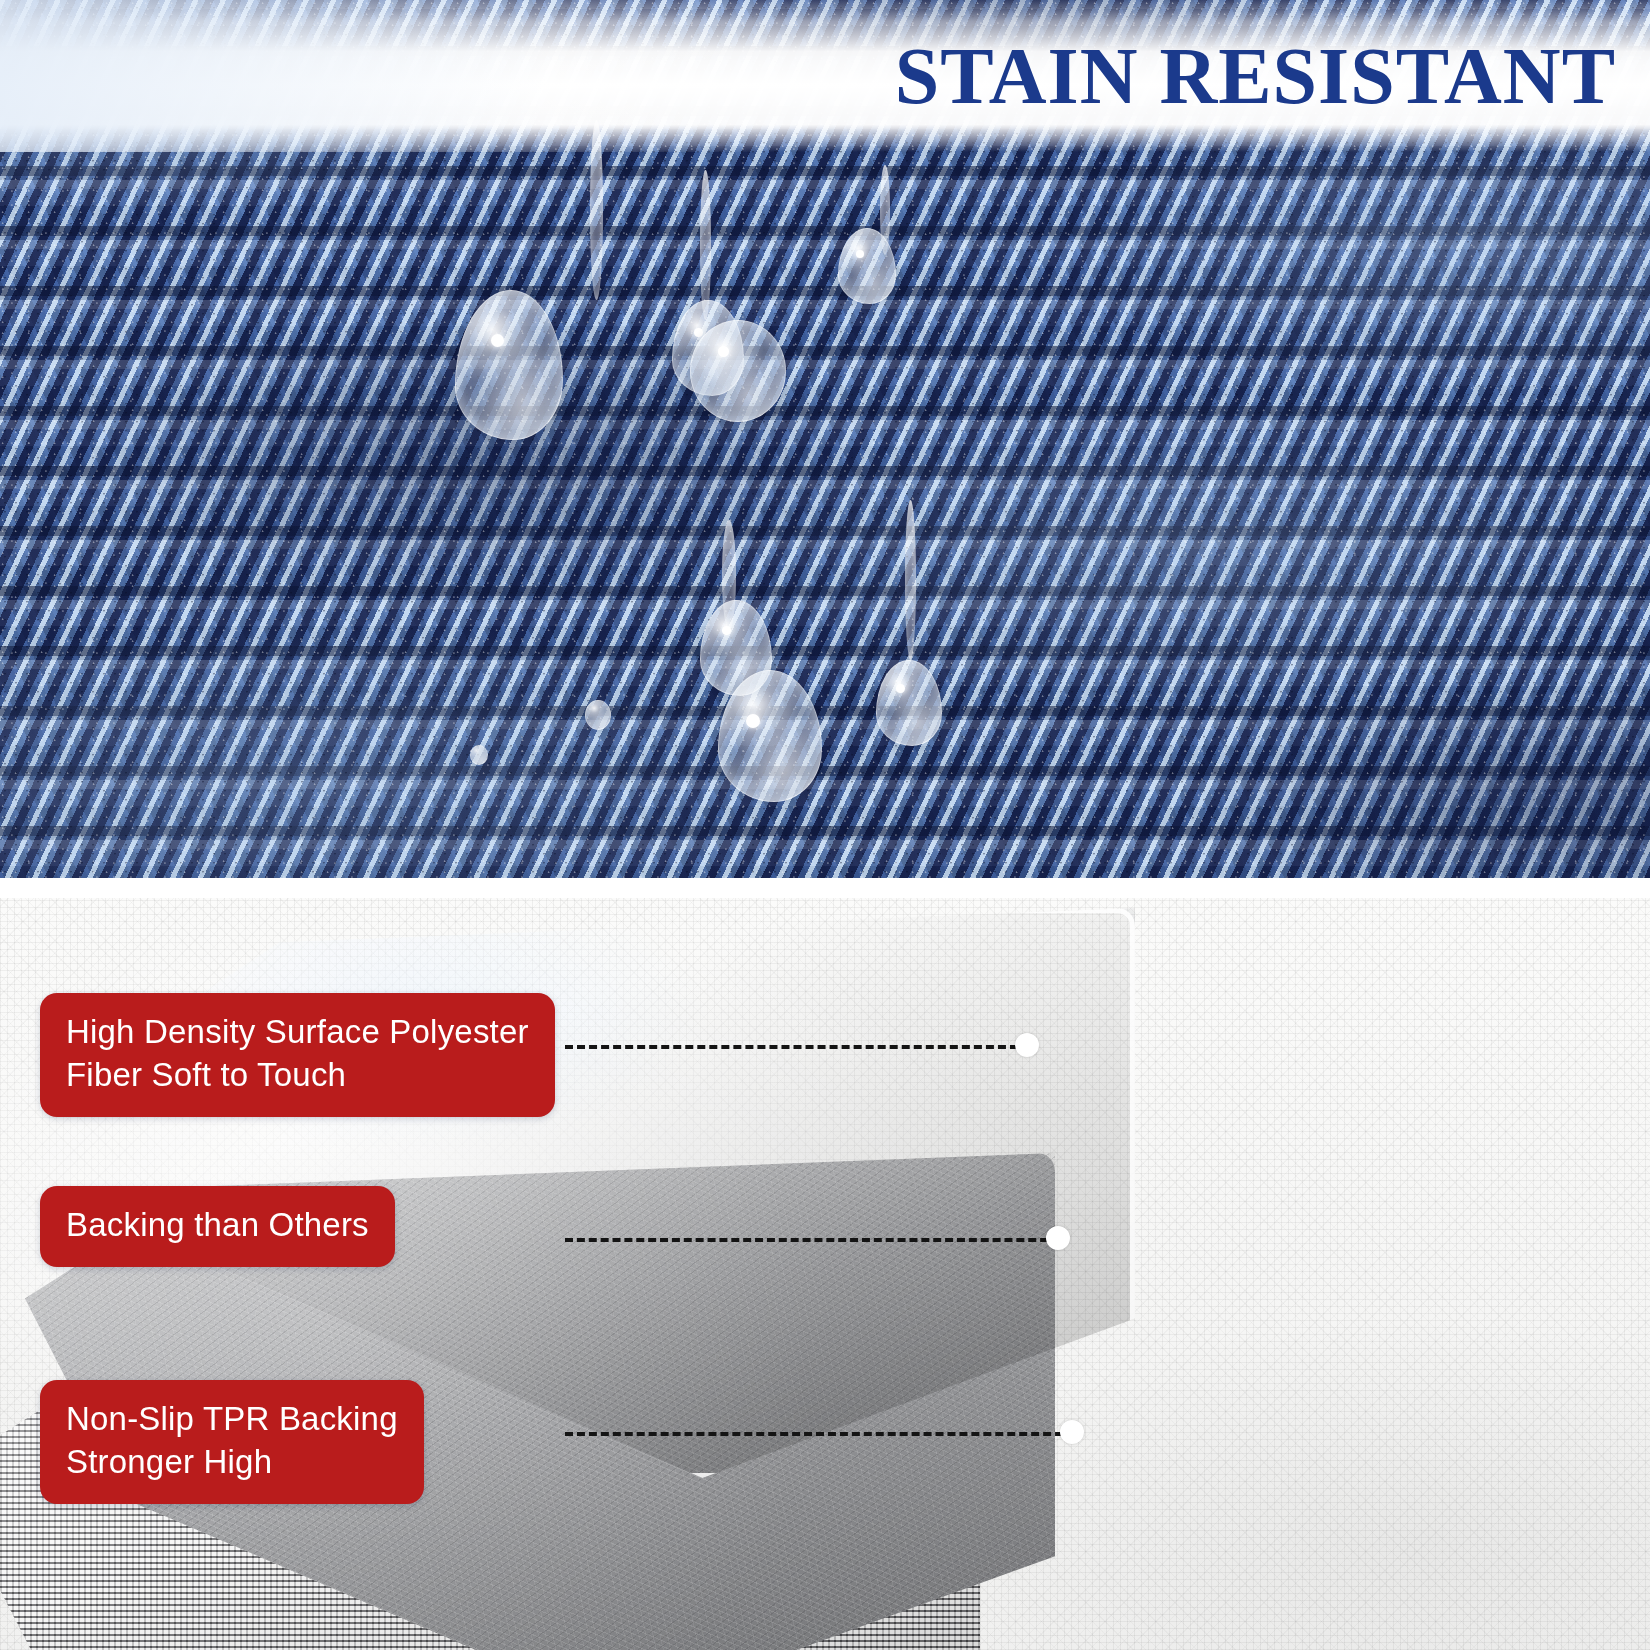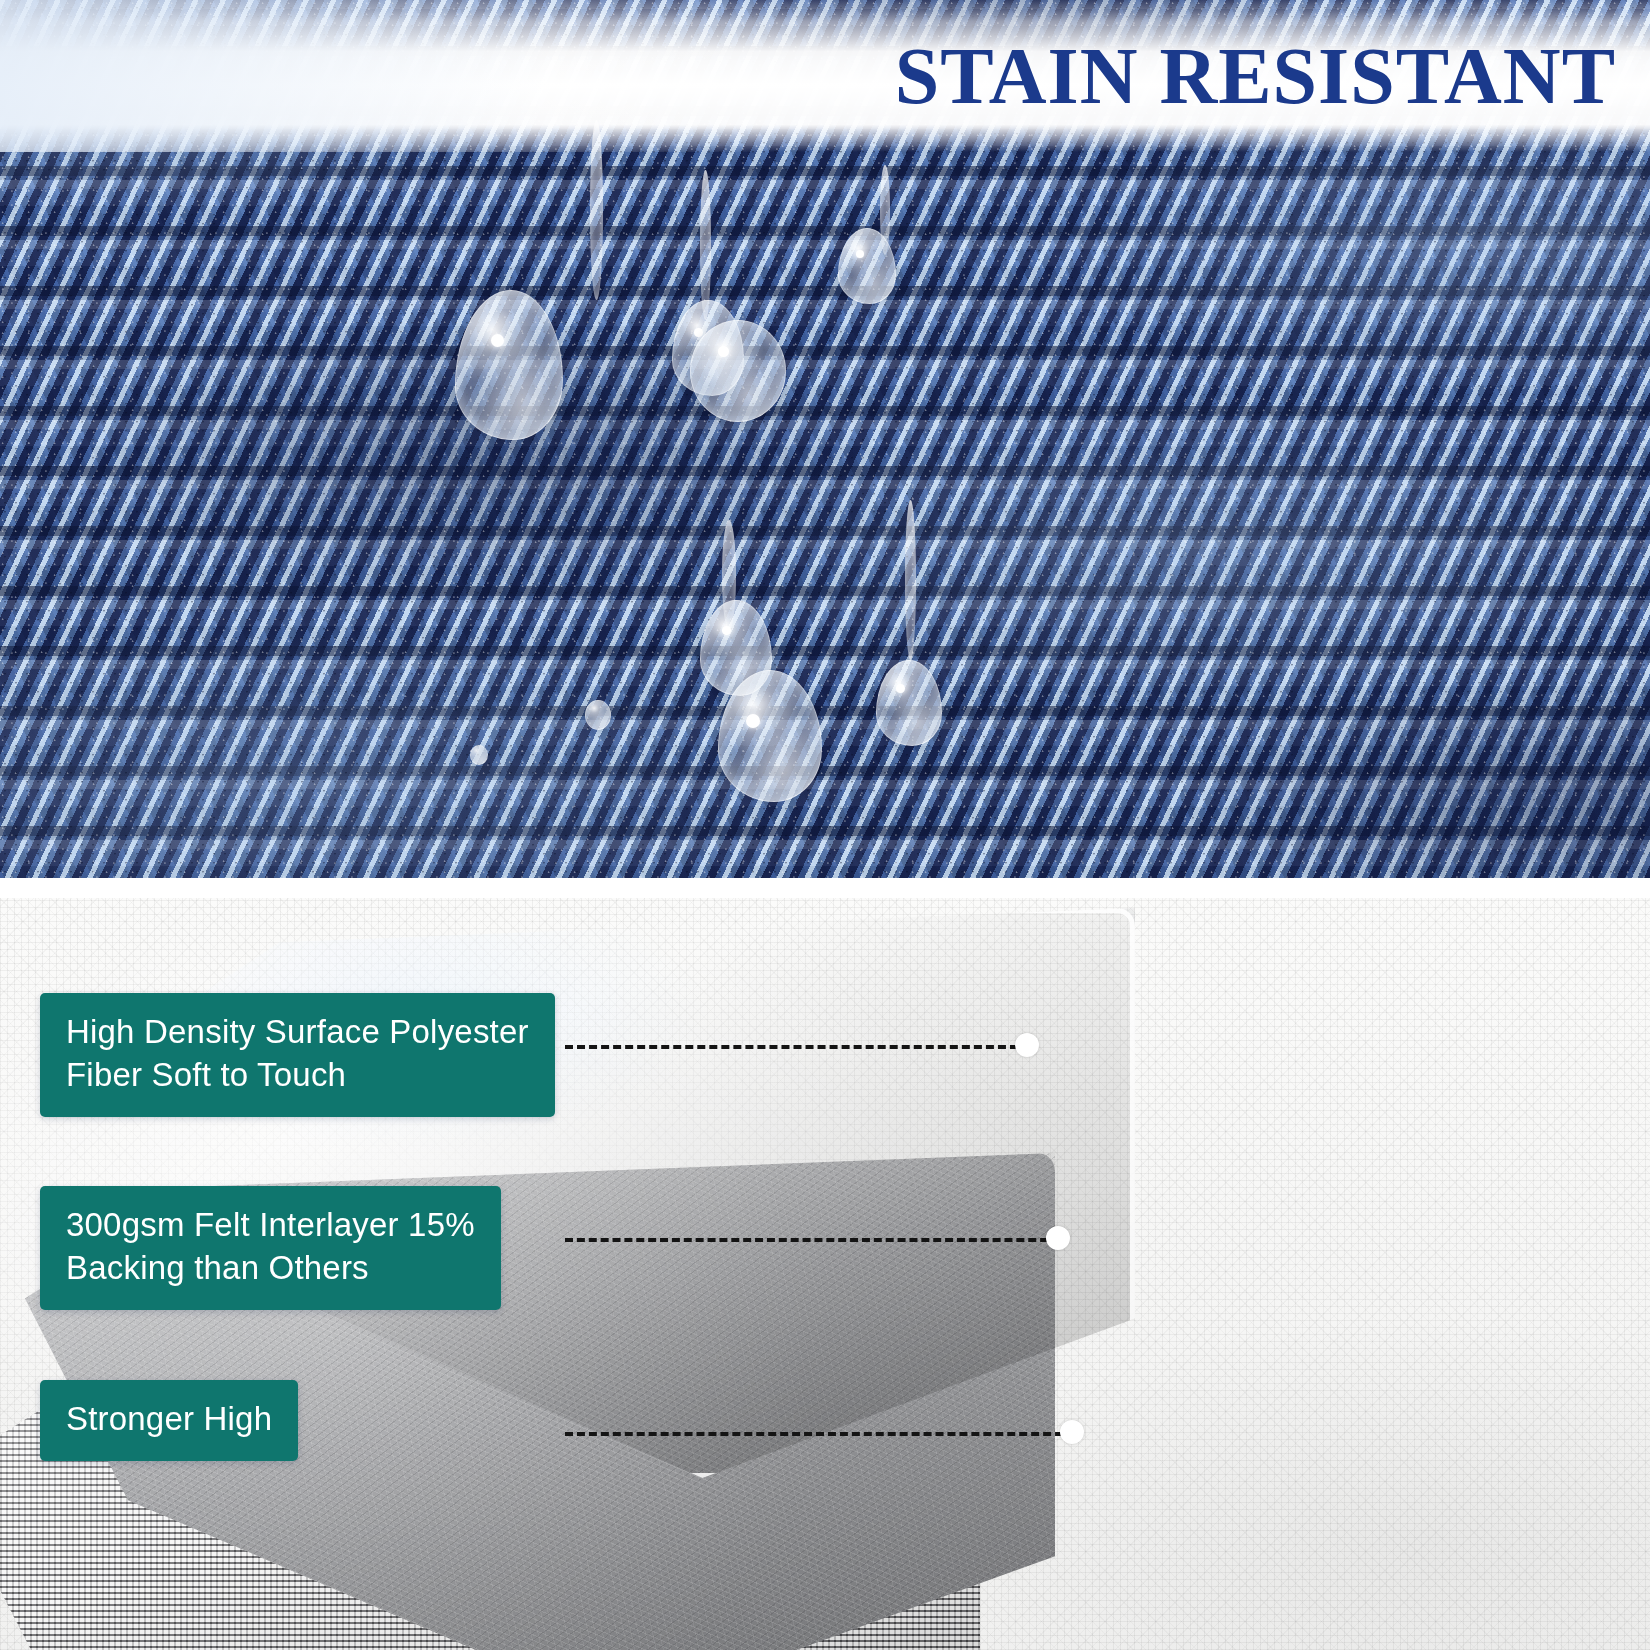--- a/index.html
+++ b/index.html
@@ -136,22 +136,22 @@
   }
   .linen-shade {
     position:absolute; inset:0;
     background:
       radial-gradient(ellipse 900px 420px at 26% 40%, rgba(255,255,255,.85), transparent 70%),
       radial-gradient(ellipse 700px 320px at 86% 86%, rgba(0,0,0,.045), transparent 72%);
   }
 
   
   .pill {
-    position:absolute; background:#0f766e; color:#ffffff;
-    border-radius:5px; padding:18px 26px 20px 26px;
+    position:absolute; background:#b91c1c; color:#ffffff;
+    border-radius:17px; padding:18px 26px 20px 26px;
     font-size:33px; line-height:1.30; font-weight:normal;
     letter-spacing:.2px; box-shadow:0 2px 7px rgba(10,25,70,.18);
   }
   .pill span { display:block; white-space:nowrap; }
 
   
   .leader {
     position:absolute; height:0;
     border-top:4px dashed #141414;
   }
@@ -320,22 +320,22 @@
     <div class="node-dot" style="left:1015px; top:135px;"></div>
     <div class="node-dot" style="left:1046px; top:328px;"></div>
     <div class="node-dot" style="left:1060px; top:522px;"></div>
 
     <div class="pill" style="left:40px; top:95px;">
       <span>High Density Surface Polyester</span>
       <span>Fiber Soft to Touch</span>
     </div>
 
     <div class="pill" style="left:40px; top:288px;">
-      <span>300gsm Felt Interlayer 15%</span>
       <span>Backing than Others</span>
     </div>
 
     <div class="pill" style="left:40px; top:482px;">
+      <span>Non-Slip TPR Backing</span>
       <span>Stronger High</span>
     </div>
   </div>
 
 </div>
 
 </body></html>

